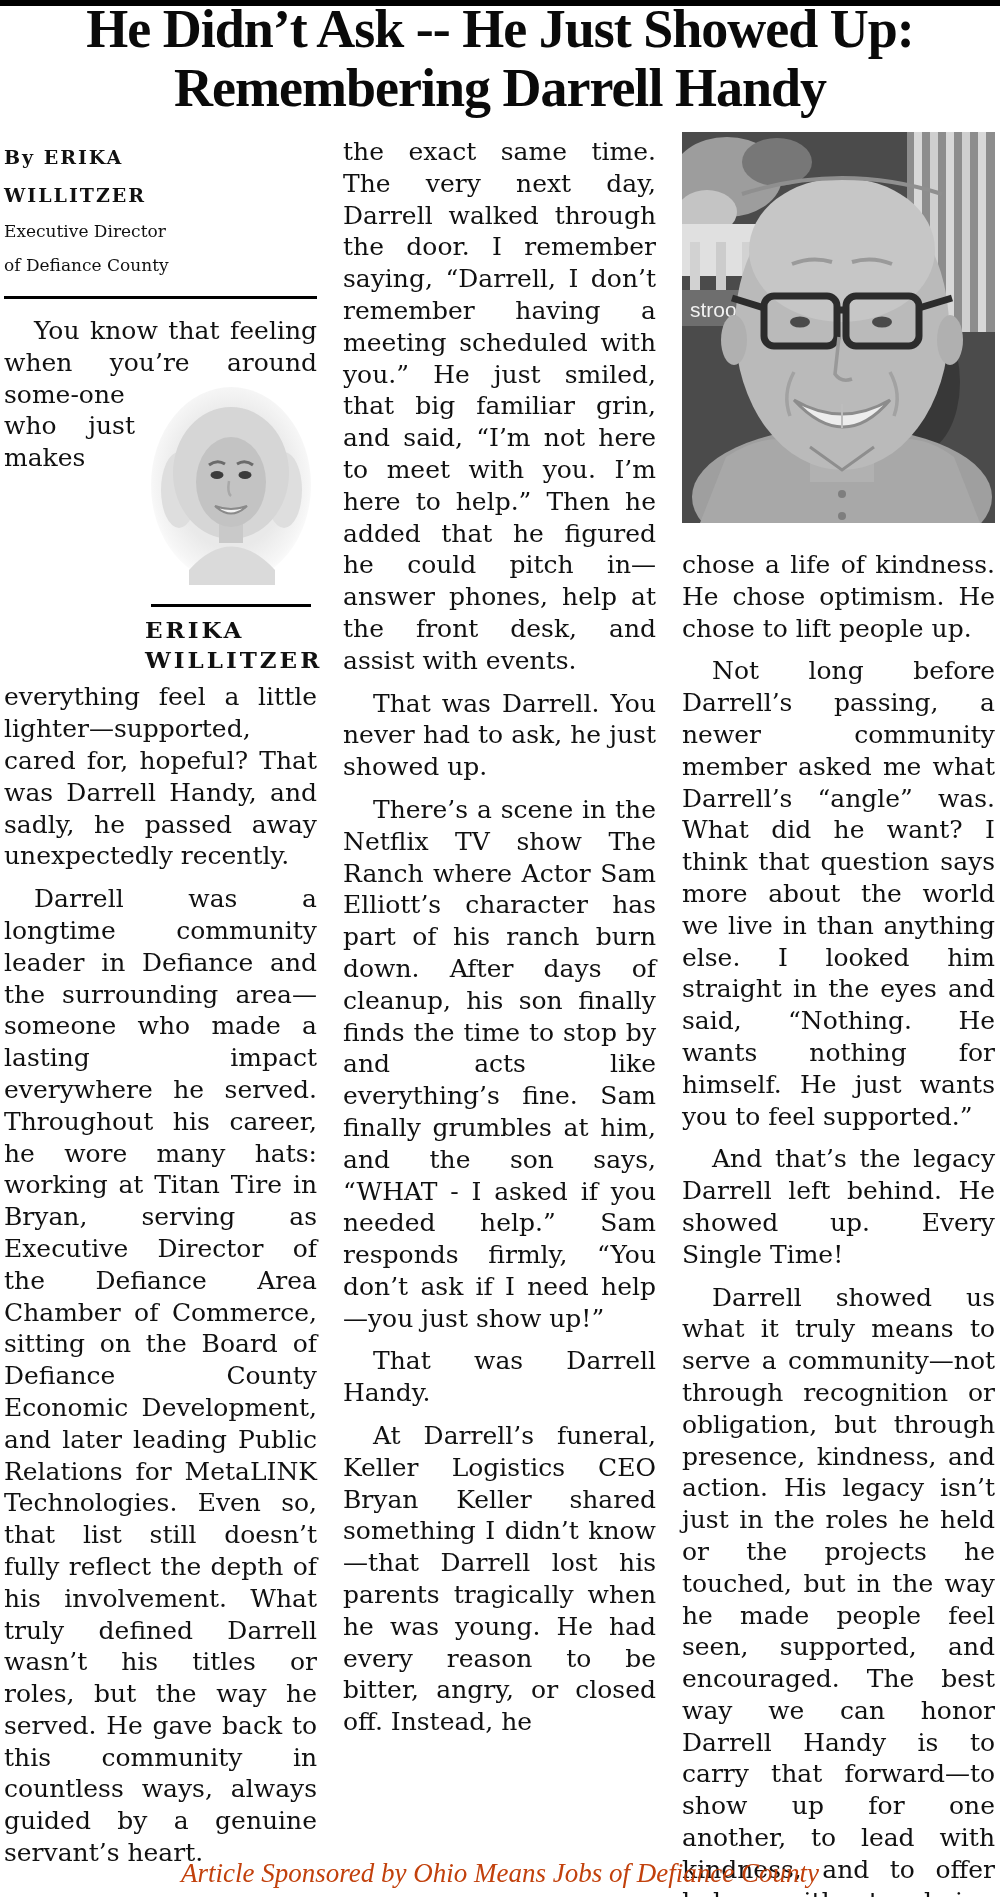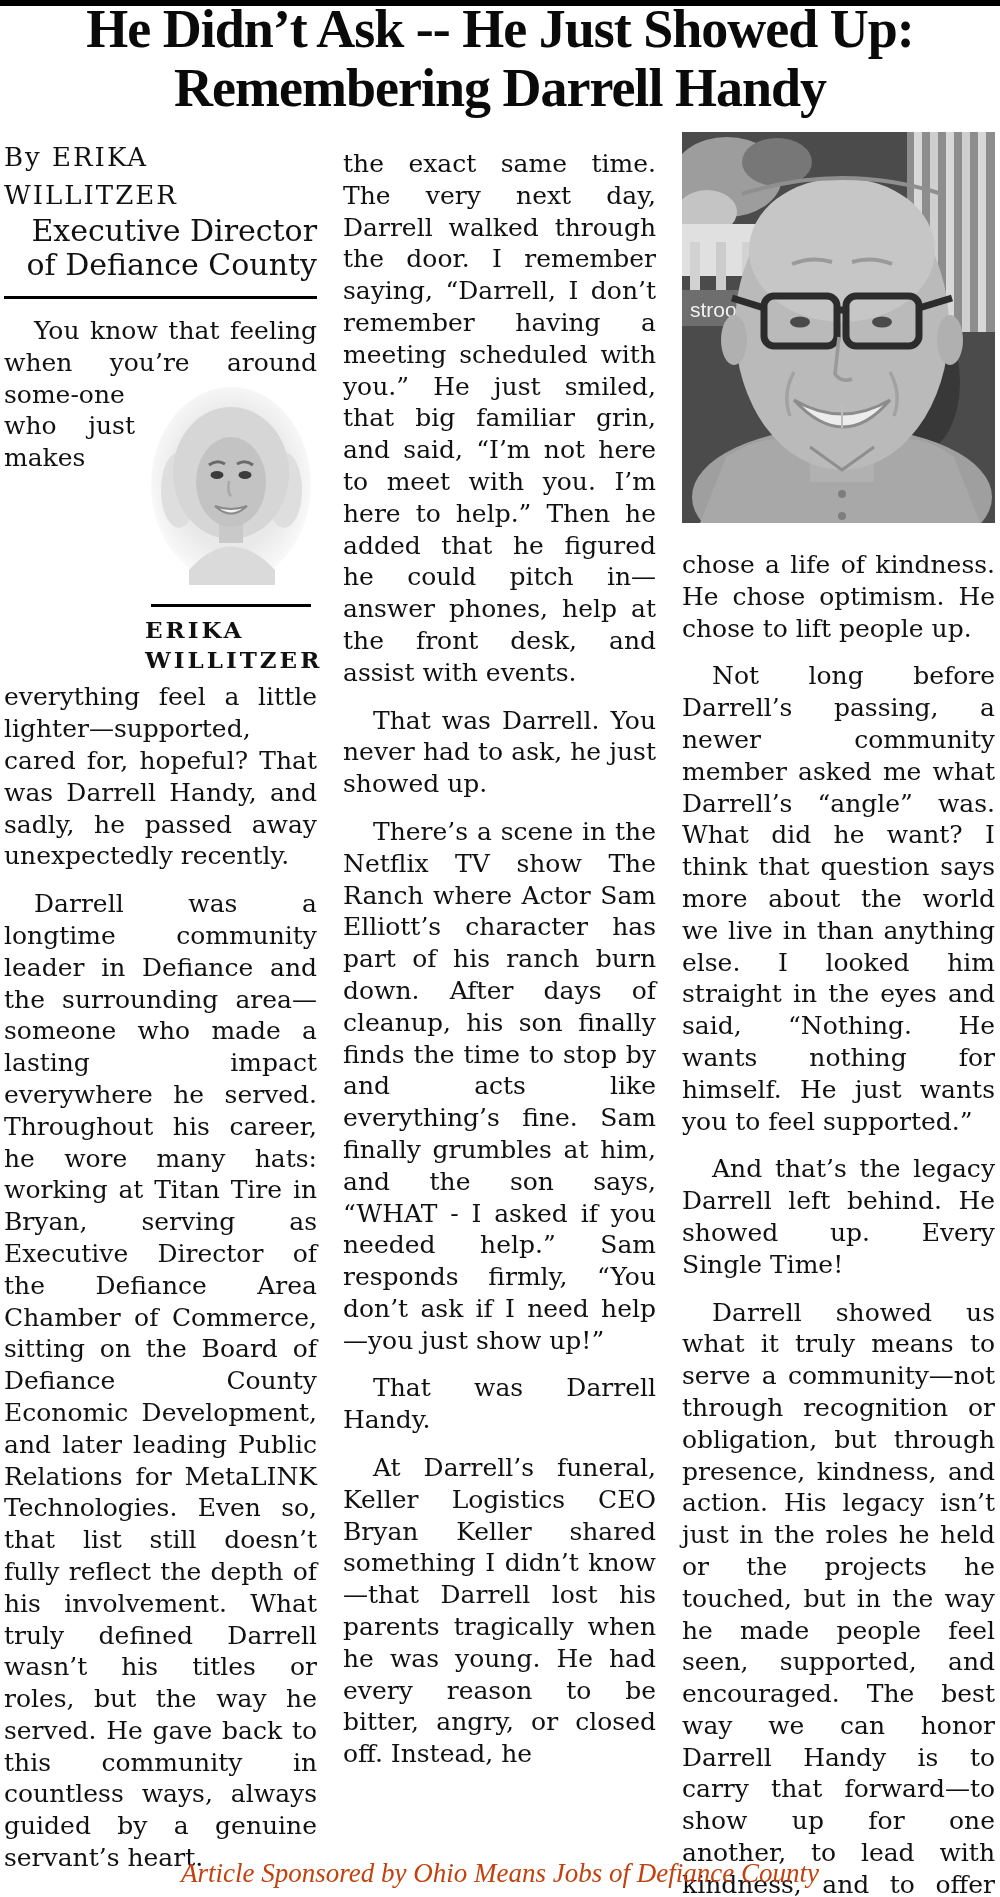--- a/index.html
+++ b/index.html
@@ -31,26 +31,26 @@
     gap:26px;
     padding:0 4px;
   }
   .col{
     flex:0 0 313px;
     width:313px;
     text-align:justify;
     font-size:25px;
     line-height:31.8px;
   }
-  .bp{margin:16px 0 11px 0;text-indent:0;}
+  .bp{margin:4px 0 11px 0;text-indent:0;}
   .bp.indent{text-indent:30px;}
   
   .byline{margin:6px 0 0 0;text-align:left;}
-  .byline-name{display:block;font-size:26px;font-weight:normal;letter-spacing:2px;line-height:38px;}
-  .byline-role{display:block;font-size:30px;line-height:34px;text-align:right;}
+  .byline-name{display:block;font-size:19px;font-weight:bold;letter-spacing:2px;line-height:38px;}
+  .byline-role{display:block;font-size:17px;line-height:34px;}
   .byline-rule{border:none;border-top:3px solid #000;margin:14px 0 16px 0;}
   
   .portrait-float{
     float:right;
     width:172px;
     margin:6px 0 6px 10px;
     text-indent:0;
     text-align:center;
   }
   .oval-wrap{display:block;width:165px;margin:0 auto;}

